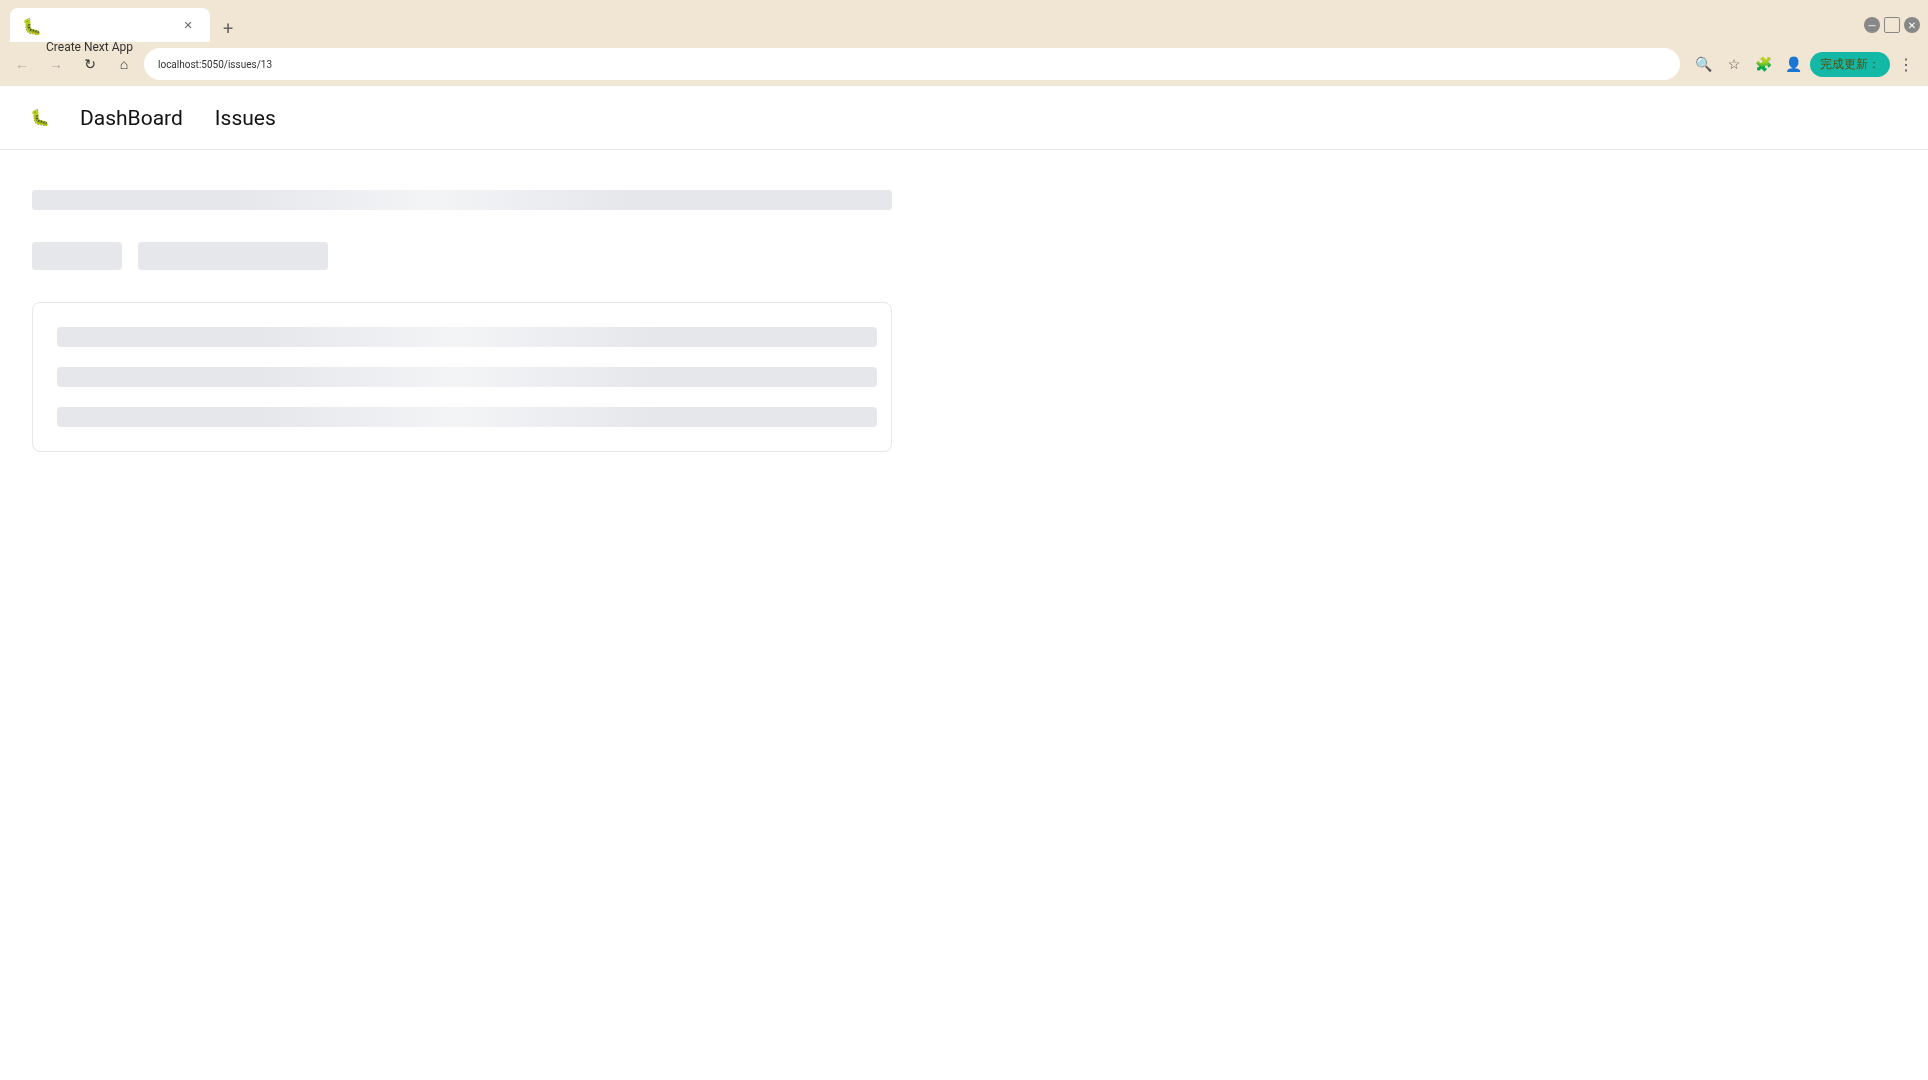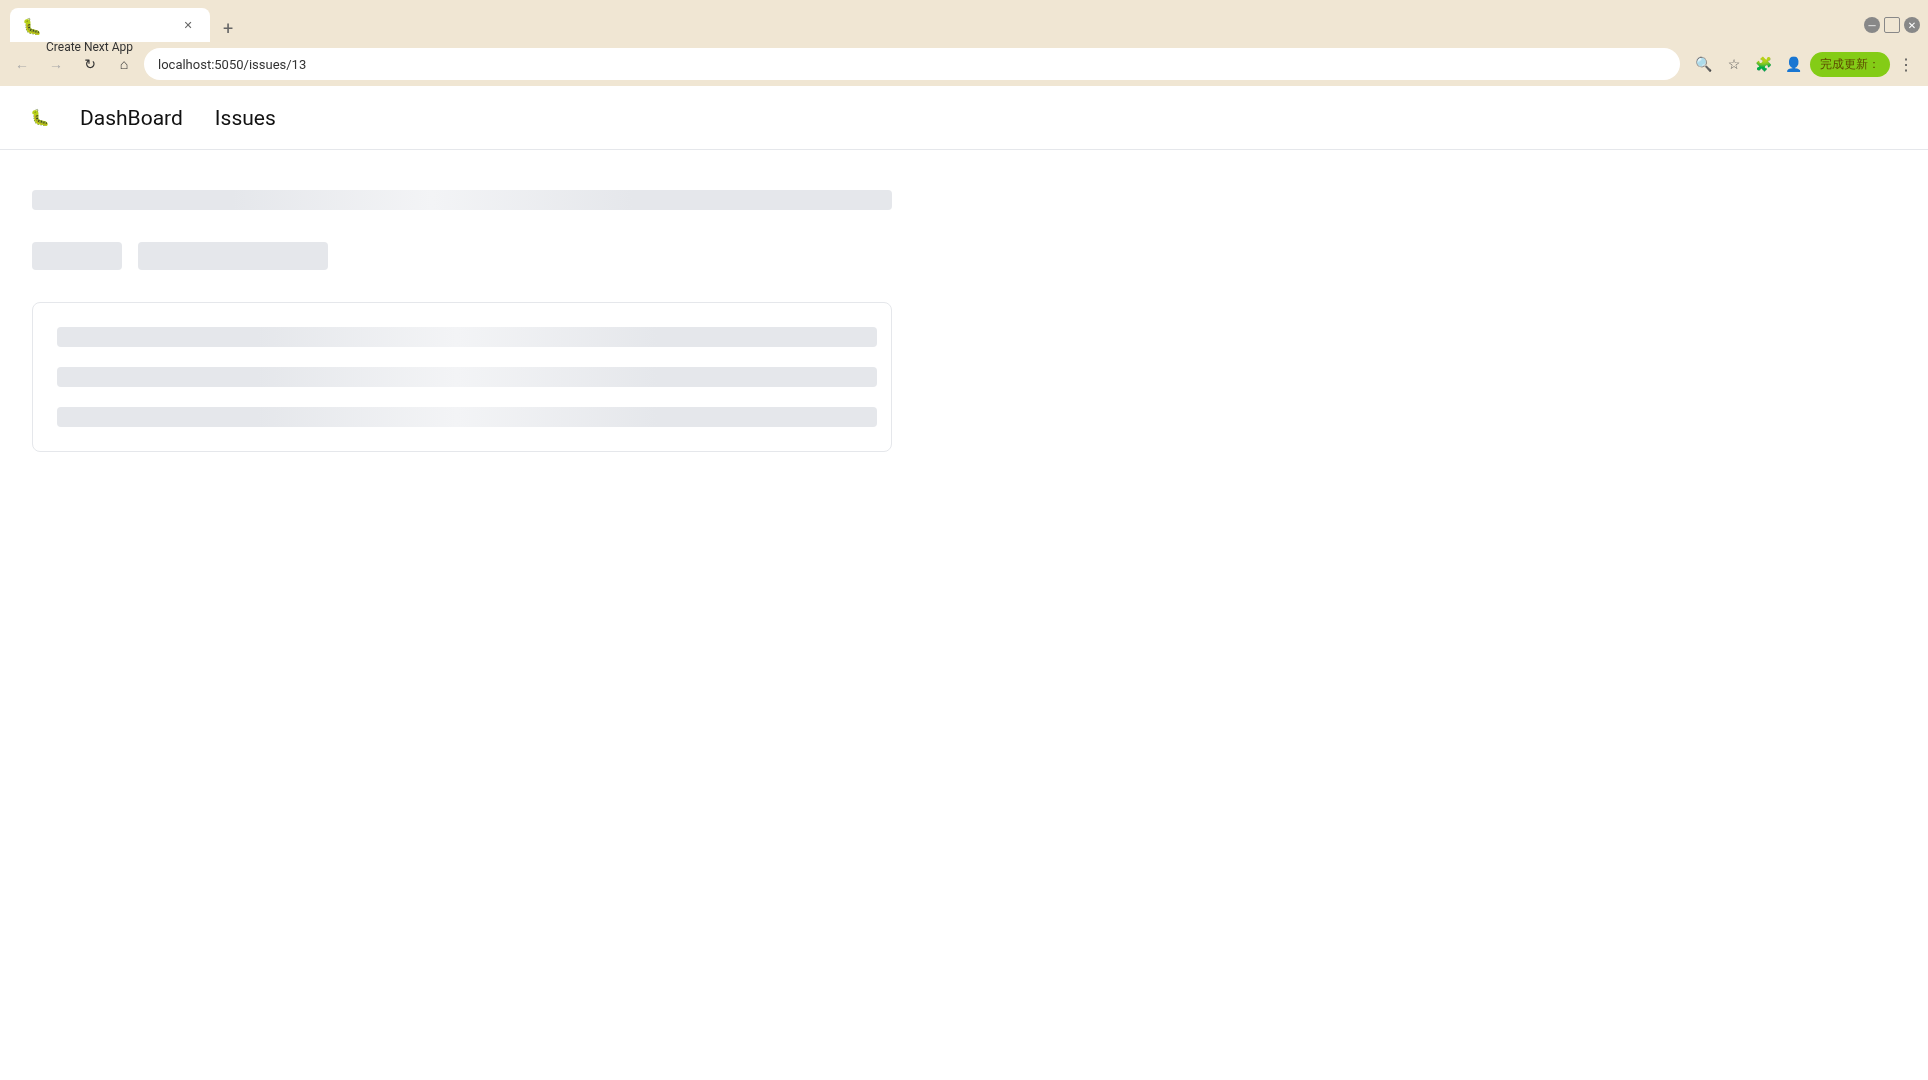--- a/index.html
+++ b/index.html
@@ -120,21 +120,21 @@
       display: flex;
       align-items: center;
       background: #ffffff;
       border-radius: 20px;
       padding: 4px 14px;
       height: 32px;
       gap: 8px;
     }
 
     .address-bar-url {
-      font-size: 13px;
+      font-size: 10px;
       color: #333;
       flex: 1;
     }
 
     .toolbar-actions {
       display: flex;
       align-items: center;
       gap: 2px;
       margin-left: 4px;
     }
@@ -145,21 +145,21 @@
       border-radius: 50%;
       display: flex;
       align-items: center;
       justify-content: center;
       cursor: pointer;
       color: #555;
       font-size: 14px;
     }
 
     .update-btn {
-      background: #84cc16;
+      background: #14b8a6;
       color: #5c4a00;
       border-radius: 16px;
       padding: 4px 10px;
       font-size: 12px;
       cursor: pointer;
       white-space: nowrap;
     }
 
     .menu-btn {
       width: 28px;

